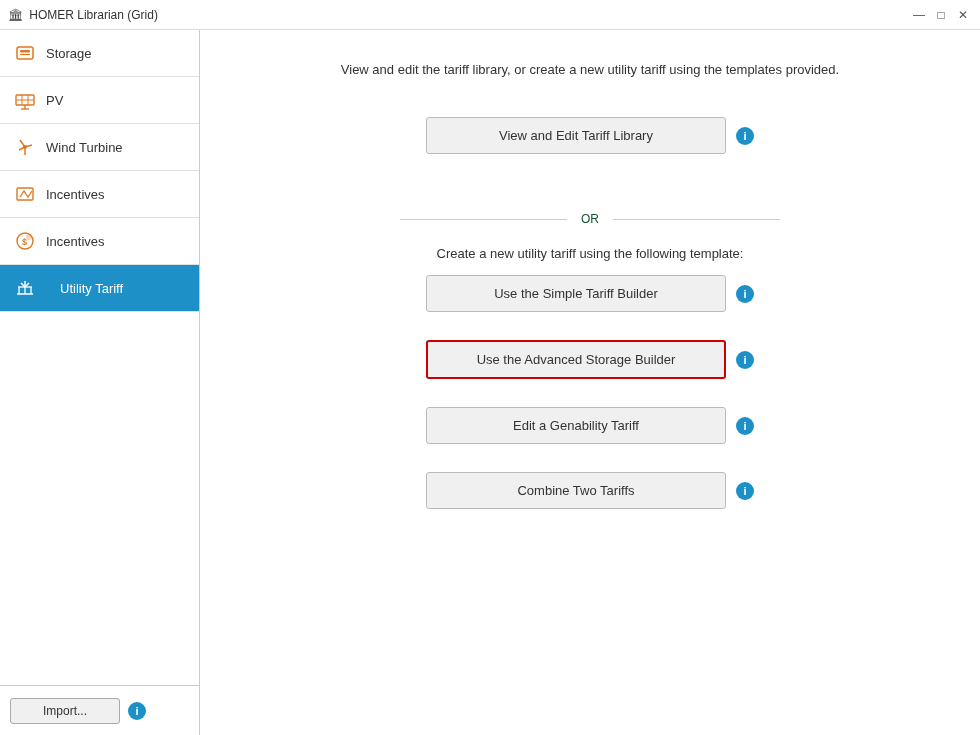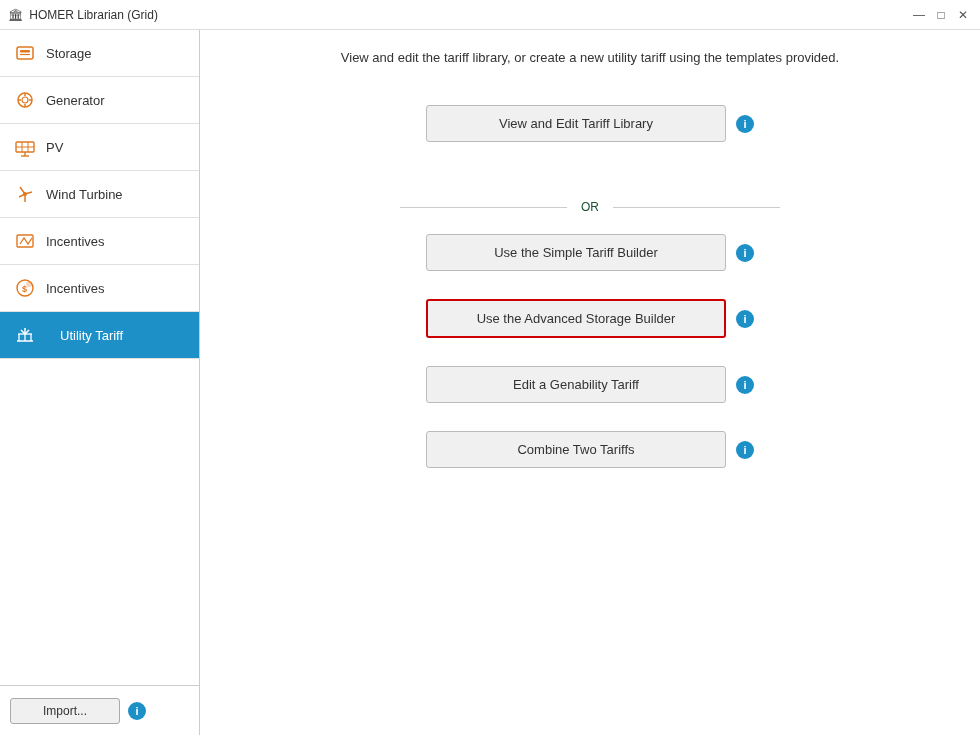--- a/index.html
+++ b/index.html
@@ -111,21 +111,21 @@
       flex-direction: column;
       align-items: center;
       padding: 20px 40px;
       overflow-y: auto;
     }
     .page-description {
       font-size: 13px;
       color: #333;
       text-align: center;
       margin-bottom: 40px;
-      margin-top: 0;
+      margin-top: 12px;
       font-weight: 400;
     }
     .button-row {
       display: flex;
       align-items: center;
       gap: 10px;
       margin-bottom: 28px;
     }
     .main-button {
       width: 300px;
@@ -201,31 +201,20 @@
 
     <div class="sidebar-item">
       <svg class="sidebar-icon" viewBox="0 0 22 22" fill="none">
         <rect x="3" y="5" width="16" height="12" rx="2" stroke="#e07820" stroke-width="1.5" fill="none"></rect>
         <rect x="6" y="8" width="10" height="2.5" rx="1" fill="#e07820"></rect>
         <line x1="6" y1="12.5" x2="16" y2="12.5" stroke="#e07820" stroke-width="1.2"></line>
       </svg>
       <span class="sidebar-label">Storage</span>
     </div>
 
-    <div class="sidebar-item">
-      <svg class="sidebar-icon" viewBox="0 0 22 22" fill="none">
-        <circle cx="11" cy="11" r="7" stroke="#e07820" stroke-width="1.5" fill="none"></circle>
-        <circle cx="11" cy="11" r="3" stroke="#e07820" stroke-width="1.2" fill="none"></circle>
-        <line x1="11" y1="4" x2="11" y2="7" stroke="#e07820" stroke-width="1.5"></line>
-        <line x1="11" y1="15" x2="11" y2="18" stroke="#e07820" stroke-width="1.5"></line>
-        <line x1="4" y1="11" x2="7" y2="11" stroke="#e07820" stroke-width="1.5"></line>
-        <line x1="15" y1="11" x2="18" y2="11" stroke="#e07820" stroke-width="1.5"></line>
-      </svg>
-      <span class="sidebar-label">Generator</span>
-    </div>
 
     <div class="sidebar-item">
       <svg class="sidebar-icon" viewBox="0 0 22 22" fill="none">
         <rect x="2" y="6" width="18" height="10" rx="1" stroke="#e07820" stroke-width="1.4" fill="none"></rect>
         <line x1="8" y1="6" x2="8" y2="16" stroke="#e07820" stroke-width="1"></line>
         <line x1="14" y1="6" x2="14" y2="16" stroke="#e07820" stroke-width="1"></line>
         <line x1="2" y1="11" x2="20" y2="11" stroke="#e07820" stroke-width="1"></line>
         <line x1="11" y1="16" x2="11" y2="20" stroke="#e07820" stroke-width="1.4"></line>
         <line x1="7" y1="20" x2="15" y2="20" stroke="#e07820" stroke-width="1.4"></line>
       </svg>
@@ -290,20 +279,21 @@
       <button class="main-button">View and Edit Tariff Library</button>
       <div class="info-icon">i</div>
     </div>
 
     <div class="or-divider">
       <div class="or-line"></div>
       <span class="or-text">OR</span>
       <div class="or-line"></div>
     </div>
 
+    <p class="create-label">Create a new utility tariff using the following template:</p>
 
     <div class="button-row">
       <button class="main-button">Use the Simple Tariff Builder</button>
       <div class="info-icon">i</div>
     </div>
 
     <div class="button-row">
       <button class="main-button highlighted">Use the Advanced Storage Builder</button>
       <div class="info-icon">i</div>
     </div>

